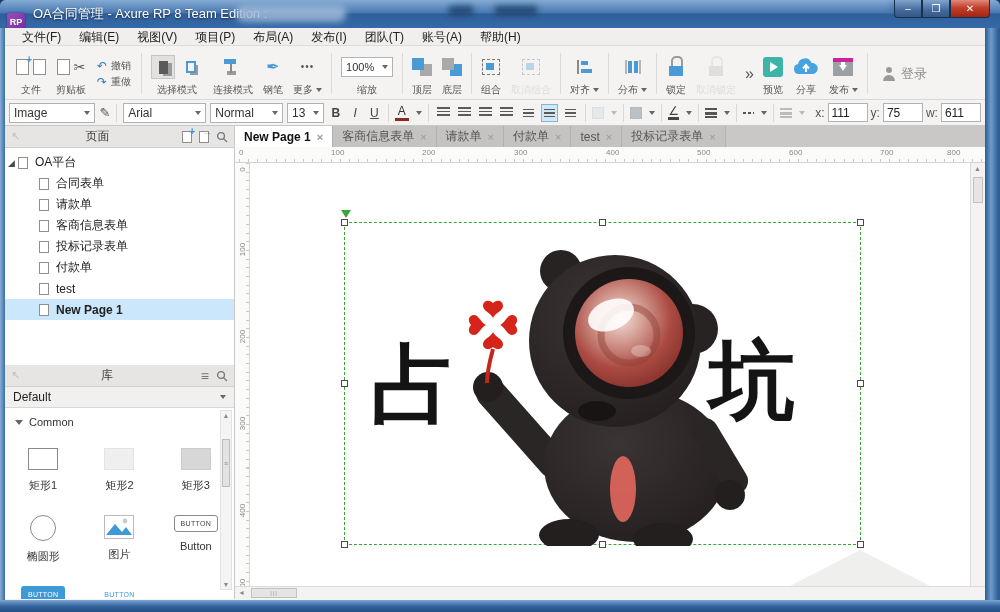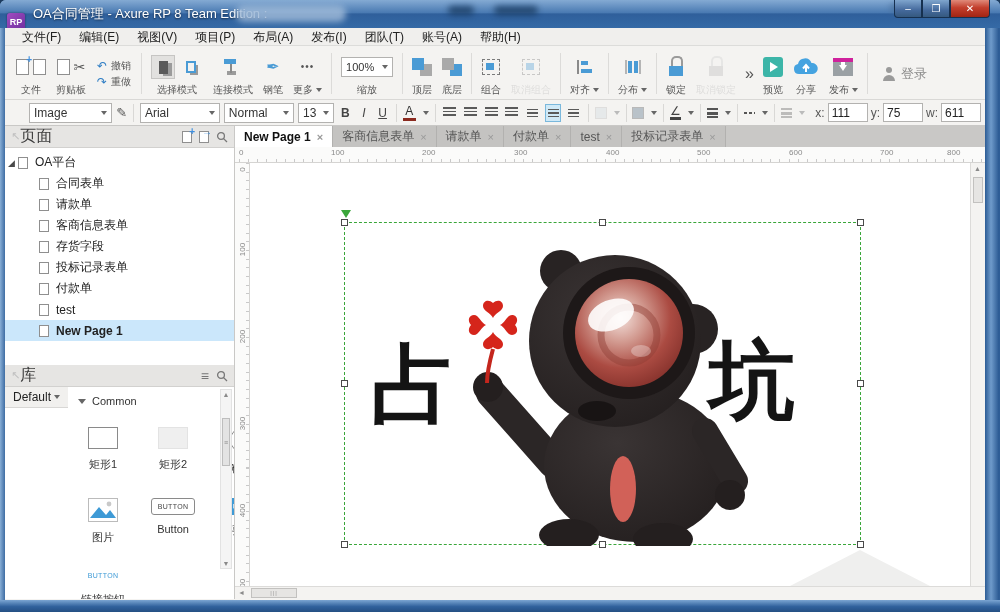--- a/index.html
+++ b/index.html
@@ -124,33 +124,33 @@
   .lineweight { width:14px; height:10px; background:linear-gradient(180deg,#555 0 2px,transparent 2px 4px,#555 4px 7px,transparent 7px 8px,#555 8px 10px); }
   .linestyle { width:14px; height:2px; background:repeating-linear-gradient(90deg,#555 0 3px,transparent 3px 5px); }
   .xywh { display:flex; align-items:center; gap:3px; margin-left:6px; font-size:12px; color:#555; }
   .xywh input { width:40px; height:19px; border:1px solid #b3b2b0; font-size:12px; padding:0 3px;
                 font-family:"Liberation Sans",sans-serif; color:#222; }
 
   
   .main { position:relative; height:473px; display:flex; }
   .sidebar { width:230px; display:flex; flex-direction:column; border-right:1px solid #c9c8c6; background:#fff; }
   .phead { height:22px; background:#e6e5e3; border-bottom:1px solid #d2d1cf; display:flex; align-items:center; padding:0 6px; }
-  .phead .ptitle { flex:1; text-align:left; font-size:16px; color:#3c3c3c; }
+  .phead .ptitle { flex:1; text-align:center; font-size:12px; color:#3c3c3c; }
   .phicon { color:#777; font-size:12px; margin-left:7px; display:flex; align-items:center; }
   .collapse { color:#c0c0c0; font-size:11px; }
   .searchsvg { width:12px; height:12px; }
 
   .pagetree { height:217px; background:#fff; overflow:hidden; padding-top:4px; }
   .trow { height:21px; display:flex; align-items:center; font-size:12px; color:#222; padding-left:34px; position:relative; }
   .trow.root { padding-left:13px; }
   .trow .twist { position:absolute; left:3px; font-size:9px; color:#4a4a4a; }
   .trow .docicon.sm { margin-right:7px; flex:none; }
   .trow.selected { background:#cbe7fb; font-weight:bold; }
 
-  .libpanel { flex:1; display:flex; flex-direction:row; overflow:hidden; }
+  .libpanel { flex:1; display:flex; flex-direction:column; overflow:hidden; }
   .libfilter { height:21px; background:#f1f0ee; border-bottom:1px solid #d8d7d5; display:flex; align-items:center; justify-content:space-between; padding:0 8px; font-size:12px; color:#222; }
   .libbody { position:relative; flex:1; background:#fff; overflow:hidden; }
   .libsection { display:flex; align-items:center; gap:6px; font-size:11px; color:#333; padding:8px 0 2px 10px; }
   .chevdown { width:0; height:0; border-left:4px solid transparent; border-right:4px solid transparent; border-top:5px solid #666; }
   .widgrid { display:grid; grid-template-columns:repeat(3,70px); justify-content:space-around; row-gap:12px; padding-top:8px; }
   .widcell { display:flex; flex-direction:column; align-items:center; gap:8px; padding-top:10px; }
   .widlabel { font-size:11px; color:#333; }
   .wrect { width:30px; height:22px; }
   .wrect.r1 { background:#fff; border:1px solid #8a8a8a; }
   .wrect.r2 { background:#efefef; border:1px solid #e3e3e3; }
@@ -414,21 +414,21 @@
         <span class="tlabel"><span>发布</span><span class="caret"></span></span>
       </div>
       <div class="tsep"></div>
       <div class="login">
         <span class="person"></span>
         <span class="login-text">登录</span>
       </div>
     </div>
 
     <div class="stylebar">
-      <div class="sel" style="width:100px;margin-left:20px;">
+      <div class="sel" style="width:100px;">
         <span>Image</span>
           <span class="caret"></span>
       </div>
       <span class="glyph" style="font-size:13px;">✎</span>
       <div class="ssep"></div>
       <div class="sel" style="width:96px;">
         <span>Arial</span>
           <span class="caret"></span>
       </div>
       <div class="sel" style="width:84px;">
@@ -530,24 +530,20 @@
               <span class="docicon sm"></span>
               <span>合同表单</span>
             </div>
           <div class="trow">
               <span class="docicon sm"></span>
               <span>请款单</span>
             </div>
           <div class="trow">
               <span class="docicon sm"></span>
               <span>客商信息表单</span>
-            </div>
-          <div class="trow">
-              <span class="docicon sm"></span>
-              <span>存货字段</span>
             </div>
           <div class="trow">
               <span class="docicon sm"></span>
               <span>投标记录表单</span>
             </div>
           <div class="trow">
               <span class="docicon sm"></span>
               <span>付款单</span>
             </div>
           <div class="trow">
@@ -583,20 +579,24 @@
               <span>Common</span>
             </div>
             <div class="widgrid">
               <div class="widcell">
                   <span class="wrect r1"></span>
                   <span class="widlabel">矩形1</span>
                 </div>
               <div class="widcell">
                   <span class="wrect r2"></span>
                   <span class="widlabel">矩形2</span>
+                </div>
+              <div class="widcell">
+                  <span class="wrect r3"></span>
+                  <span class="widlabel">矩形3</span>
                 </div>
               <div class="widcell">
                   <span class="wellipse"></span>
                   <span class="widlabel">椭圆形</span>
                 </div>
               <div class="widcell">
                 <svg class="wimg" viewBox="0 0 30 24">
                   <rect x="0.5" y="0.5" width="29" height="23" fill="#fff" stroke="#bbb"></rect>
                   <path d="M2 20 L11 9 L18 17 L22 12 L28 20 Z" fill="#3e9ad6"></path>
                   <circle cx="21" cy="6" r="2.4" fill="#c9c9c9"></circle>

